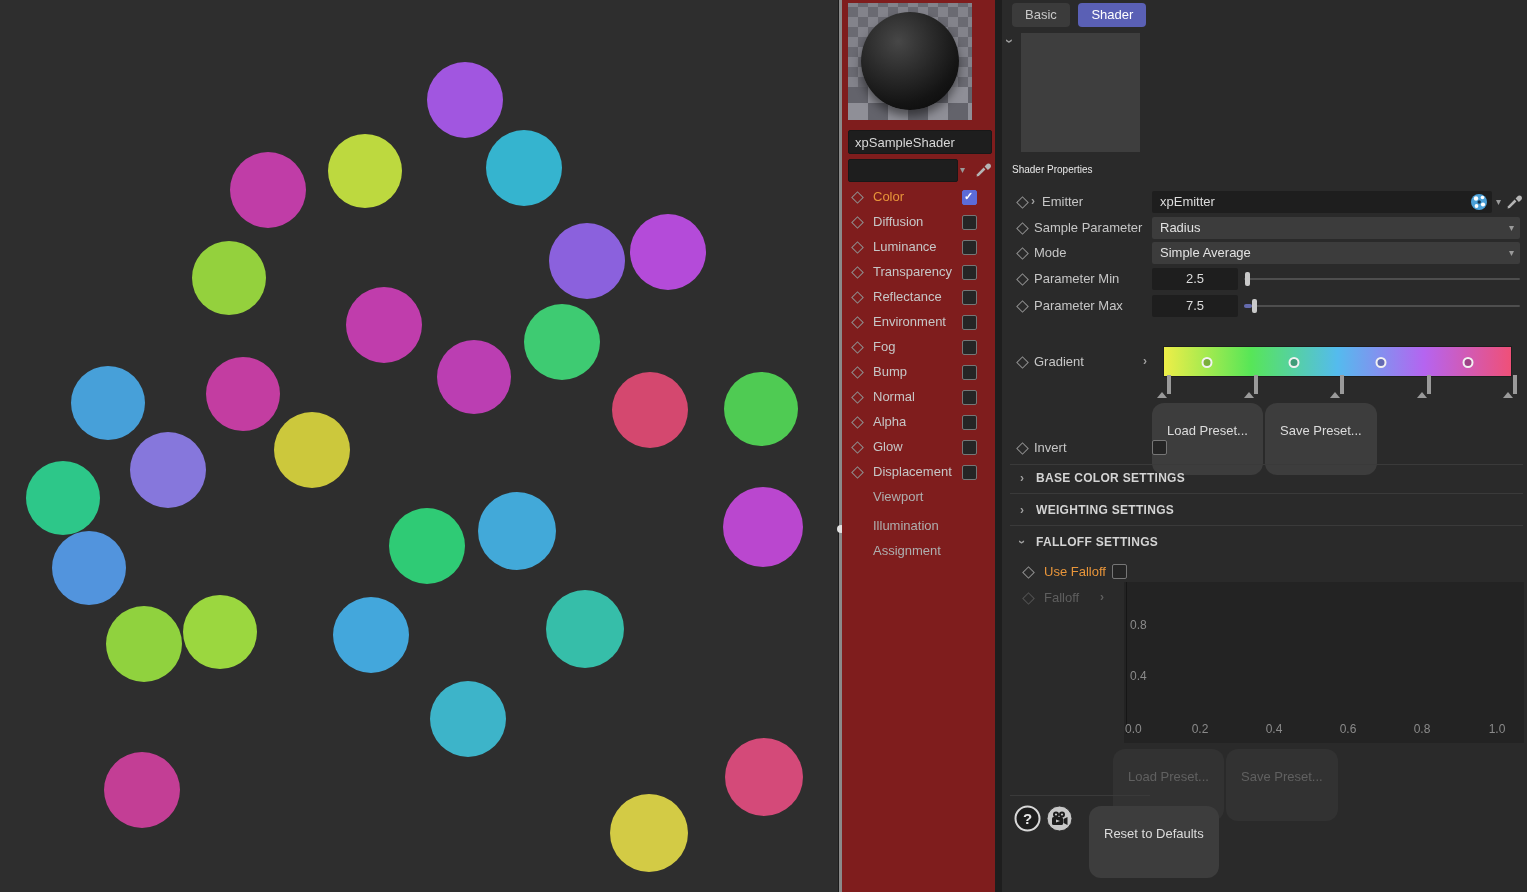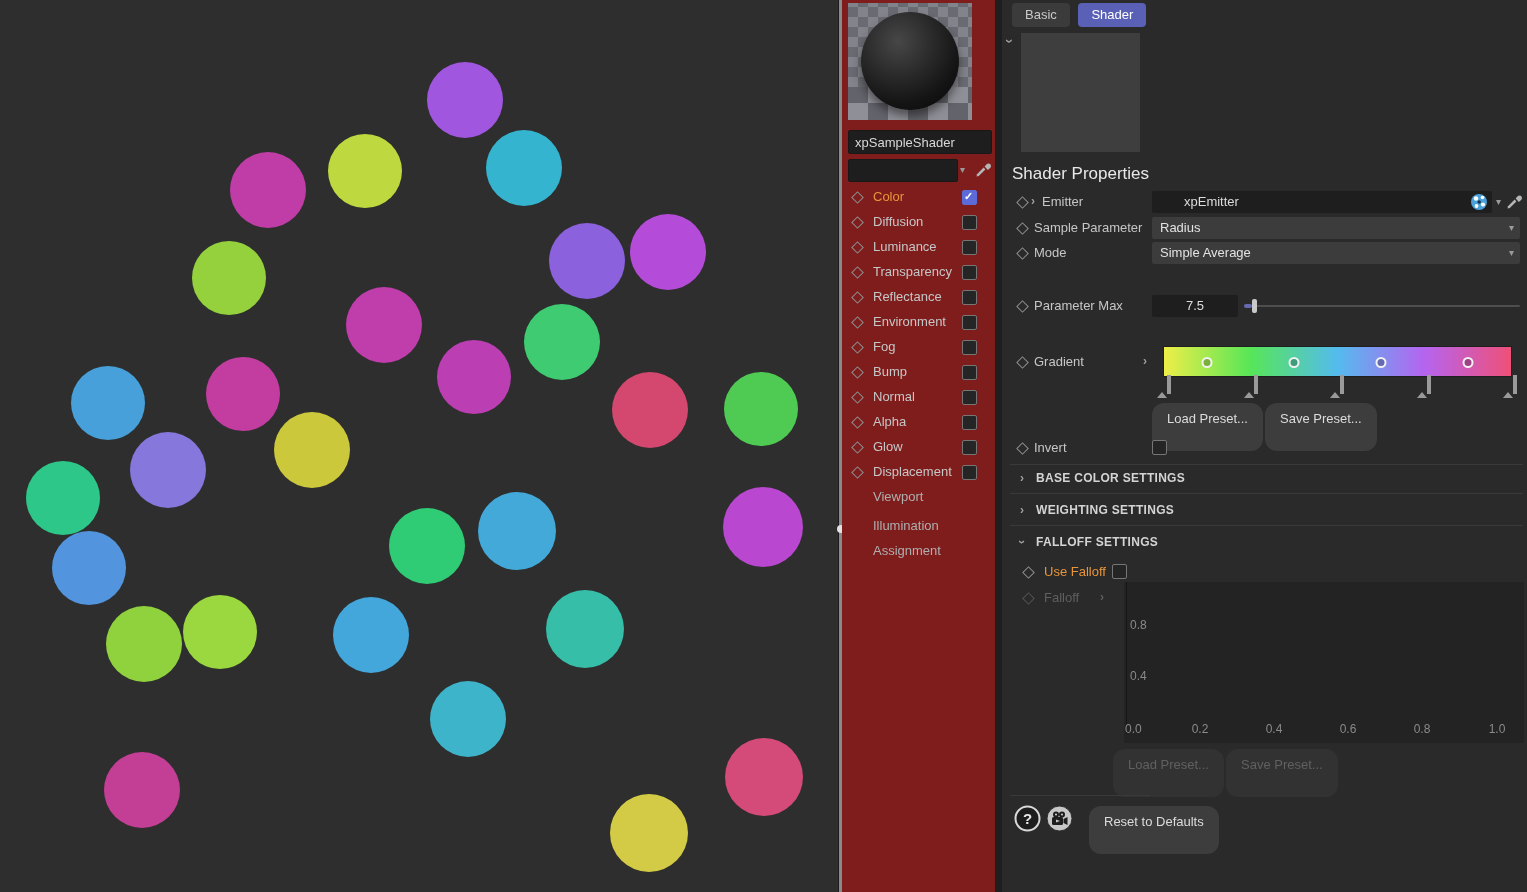--- a/index.html
+++ b/index.html
@@ -49,42 +49,42 @@
   
   #panel{position:absolute;left:1002px;top:0;width:525px;height:892px;background:#2a2a2a;}
   .tab{display:inline-block;height:24px;line-height:24px;padding:0 13px;border-radius:4px;
        background:#3b3b3b;color:#c9c9c9;margin-right:5px;cursor:default;}
   .tab.active{background:#5a60b5;color:#ffffff;}
   #tabs{position:absolute;left:10px;top:3px;}
   .chev{color:#9f9f9f;font-size:14px;font-weight:bold;display:inline-block;}
   .chev.open{transform:rotate(90deg);}
   #preview-collapse{position:absolute;left:6px;top:33px;}
   #shader-preview{position:absolute;left:19px;top:33px;width:119px;height:119px;background:#3e3e3e;}
-  #panel-title{position:absolute;left:10px;top:164px;font-size:17px;color:#e8e8e8;}
+  #panel-title{position:absolute;left:10px;top:164px;font-size:10px;color:#e8e8e8;}
   .prow{position:absolute;left:0;width:525px;height:24px;}
   .prow .diamond{left:16px;top:8px;}
   .prow>.lbl{position:absolute;left:40px;top:4px;color:#c6c6c6;white-space:nowrap;}
   .prow .mini-chev{position:absolute;left:29px;top:4px;color:#9f9f9f;font-size:12px;font-weight:bold;}
   .field{position:absolute;left:150px;top:1px;height:22px;background:#1e1e1e;border-radius:2px;color:#dcdcdc;}
   .dropdown{position:absolute;left:150px;top:1px;width:368px;height:22px;background:#3c3c3c;border-radius:2px;}
   .dropdown .val{position:absolute;left:8px;top:0;line-height:22px;color:#e2e2e2;}
   .dropdown .arr{position:absolute;right:6px;top:0;line-height:22px;}
   .numbox{position:absolute;left:150px;top:1px;width:86px;height:22px;background:#1e1e1e;border-radius:2px;
           color:#dcdcdc;text-align:center;line-height:22px;}
   .slider{position:absolute;left:242px;width:276px;top:11px;height:2px;background:#4e4e4e;border-radius:1px;}
   .slider .fill{position:absolute;left:0;top:-1px;height:4px;background:#646aad;border-radius:2px;}
   .slider .handle{position:absolute;top:-6px;width:5px;height:14px;background:#c9c9c9;border-radius:2px;}
   #gradient-bar{position:absolute;left:161px;top:0;width:347px;height:29px;border:1px solid #1f1f1f;}
   .midpt{position:absolute;top:10px;width:7px;height:7px;border:2px solid #f2f2f2;border-radius:50%;
          transform:translateX(-50%);background:rgba(0,0,0,.25);}
   .knot{position:absolute;top:31px;transform:translateX(-50%);width:16px;text-align:center;}
   .knot .tri{width:0;height:0;border-left:5px solid transparent;border-right:5px solid transparent;
              border-bottom:6px solid #9a9a9a;margin:0 auto;}
   .knot .sq{width:11px;height:11px;border:2px solid #9a9a9a;margin:0 auto;}
-  .btn{display:inline-block;height:40px;line-height:24px;padding:4px 15px;border-radius:12px;
+  .btn{display:inline-block;height:40px;line-height:24px;padding:16px 15px;border-radius:12px;
        background:#3d3d3d;color:#dcdcdc;cursor:default;}
   .btn.disabled{background:#323232;color:#606060;}
   .sep{position:absolute;left:8px;width:513px;height:1px;background:#3a3a3a;}
   .sect .slbl{position:absolute;left:34px;top:3px;font-weight:bold;font-size:12px;color:#d4d4d4;letter-spacing:.3px;}
   .sect .chev{position:absolute;left:18px;top:3px;font-size:12px;}
   .dim-lbl{color:#5f5f5f !important;}
   #falloff-graph{position:absolute;left:122px;top:582px;width:400px;height:161px;background:#232323;}
   #falloff-graph .axis{position:absolute;left:2px;top:0;width:1px;height:152px;background:#161616;}
   .ytick{position:absolute;left:6px;color:#8a8a8a;font-size:12px;}
   .xtick{position:absolute;top:140px;color:#8a8a8a;font-size:12px;transform:translateX(-50%);}
@@ -226,21 +226,21 @@
     <span id="preview-collapse" class="chev open">›</span>
     <div id="shader-preview"></div>
 
     <div id="panel-title">Shader Properties</div>
 
     <div class="prow" style="top:190px;">
       <span class="diamond"></span>
       <span class="mini-chev">›</span>
       <span class="lbl">Emitter</span>
       <div class="field" style="width:340px;">
-        <span style="position:absolute;left:8px;line-height:22px;margin-left:24px;">xpEmitter</span>
+        <span style="position:absolute;left:8px;line-height:22px;">xpEmitter</span>
         <svg style="position:absolute;right:4px;top:2px;width:18px;height:18px;" viewBox="0 0 18 18">
           <circle cx="9" cy="9" r="8" fill="#4aa0d8"></circle>
           <circle cx="6" cy="5.5" r="2.2" fill="#ffffff"></circle>
           <circle cx="12.5" cy="4.5" r="1.8" fill="#ffffff"></circle>
           <circle cx="13" cy="11.5" r="2.1" fill="#ffffff"></circle>
           <circle cx="6.5" cy="13" r="1.9" fill="#ffffff"></circle>
           <circle cx="9.2" cy="9" r="1.7" fill="#16324a"></circle>
         </svg>
       </div>
       <span class="arr" style="position:absolute;left:494px;top:1px;line-height:22px;">▾</span>
@@ -261,20 +261,28 @@
 
     <div class="prow" style="top:241px;">
       <span class="diamond"></span>
       <span class="lbl" style="left:32px;">Mode</span>
       <div class="dropdown">
         <span class="val">Simple Average</span>
         <span class="arr">▾</span>
       </div>
     </div>
 
+    <div class="prow" style="top:267px;">
+      <span class="diamond"></span>
+      <span class="lbl" style="left:32px;">Parameter Min</span>
+      <div class="numbox">2.5</div>
+      <div class="slider">
+        <div class="handle" style="left: 1px;"></div>
+      </div>
+    </div>
 
     <div class="prow" style="top:294px;">
       <span class="diamond"></span>
       <span class="lbl" style="left:32px;">Parameter Max</span>
       <div class="numbox">7.5</div>
       <div class="slider">
         <div class="fill" style="width: 8px;"></div>
           <div class="handle" style="left: 8px;"></div>
       </div>
     </div>

